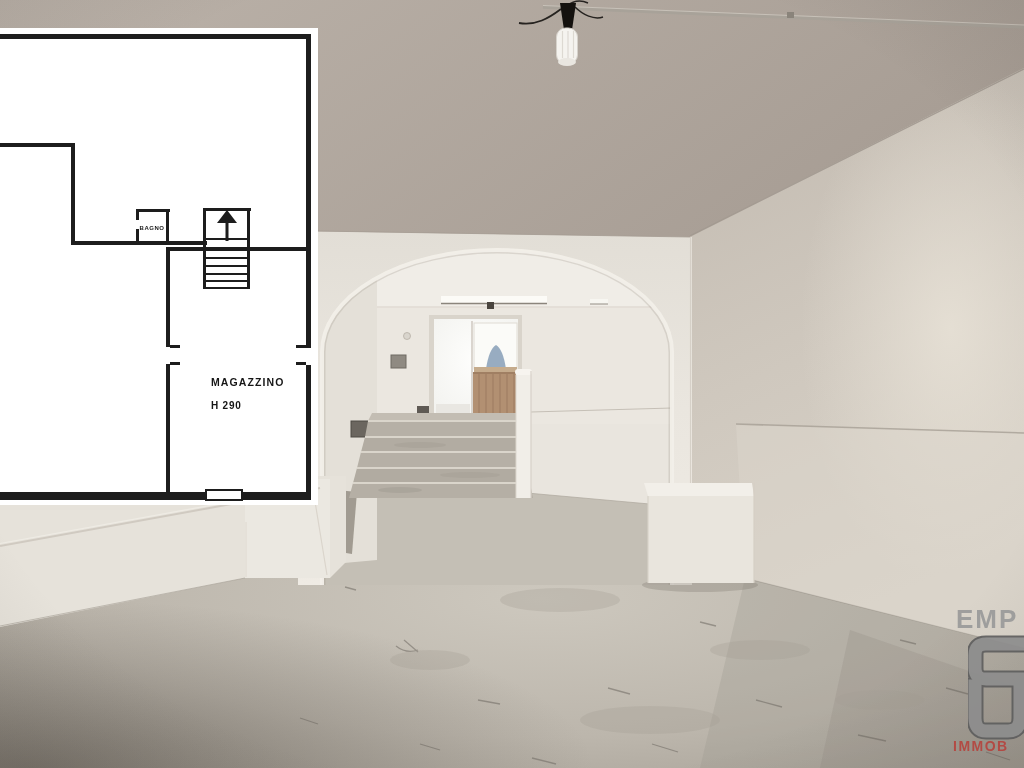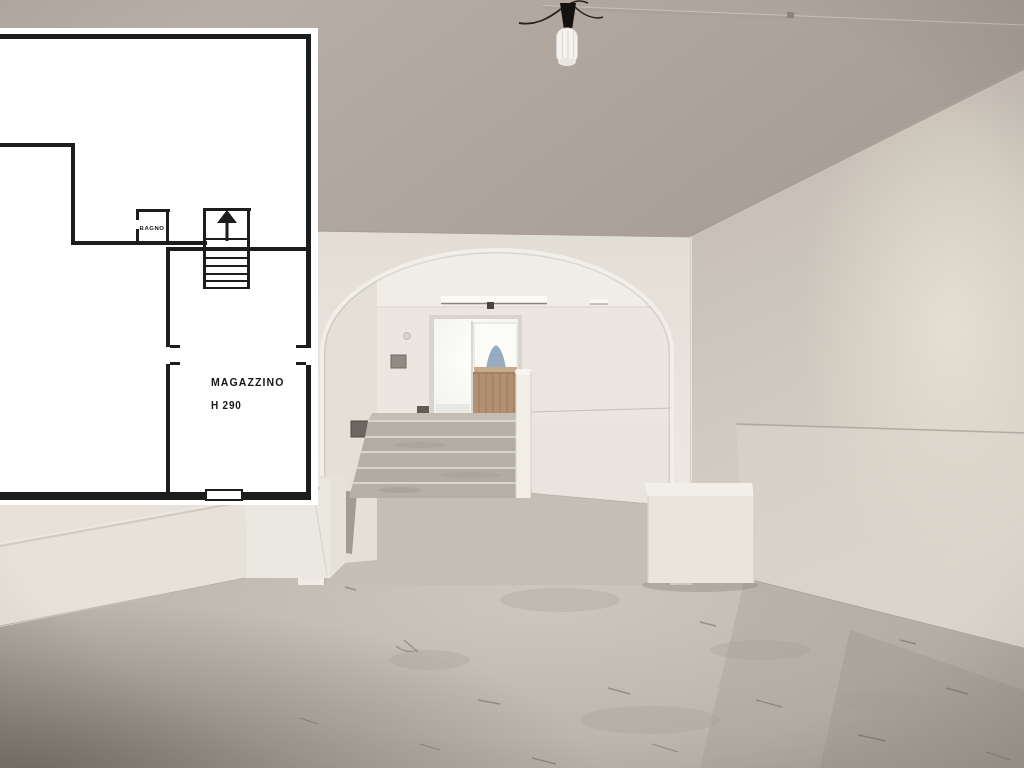--- a/index.html
+++ b/index.html
@@ -281,14 +281,26 @@
           <rect x="296" y="334" width="10" height="3"></rect>
         </g>
       </g>
       <rect x="206" y="462" width="36" height="10" fill="#ffffff" stroke="#1d1d1d" stroke-width="2"></rect>
       <text x="152" y="202" text-anchor="middle" class="plan-label-small">BAGNO</text>
       <text x="211" y="358" class="plan-label-big">MAGAZZINO</text>
       <text x="211" y="381" class="plan-label-med">H 290</text>
     </svg>
   </div>
 
+  <div id="logo">
+    <div class="line1">EMP</div>
+    <svg class="glyph" width="58" height="108" viewBox="0 0 58 108">
+      <g fill="none" stroke-linecap="square">
+        <path d="M58,10 H18 Q7,10 7,21 V34 Q7,45 18,45 H58" stroke="#5e5e5e" stroke-width="17"></path>
+        <path d="M7,52 V84 Q7,97 18,97 H40 Q52,97 52,84 V52" stroke="#5e5e5e" stroke-width="17"></path>
+        <path d="M58,10 H18 Q7,10 7,21 V34 Q7,45 18,45 H58" stroke="#8d8d8d" stroke-width="13"></path>
+        <path d="M7,52 V84 Q7,97 18,97 H40 Q52,97 52,84 V52" stroke="#8d8d8d" stroke-width="13"></path>
+      </g>
+    </svg>
+    <div class="line2">IMMOB</div>
+  </div>
 
 </div>
 
 </body></html>

